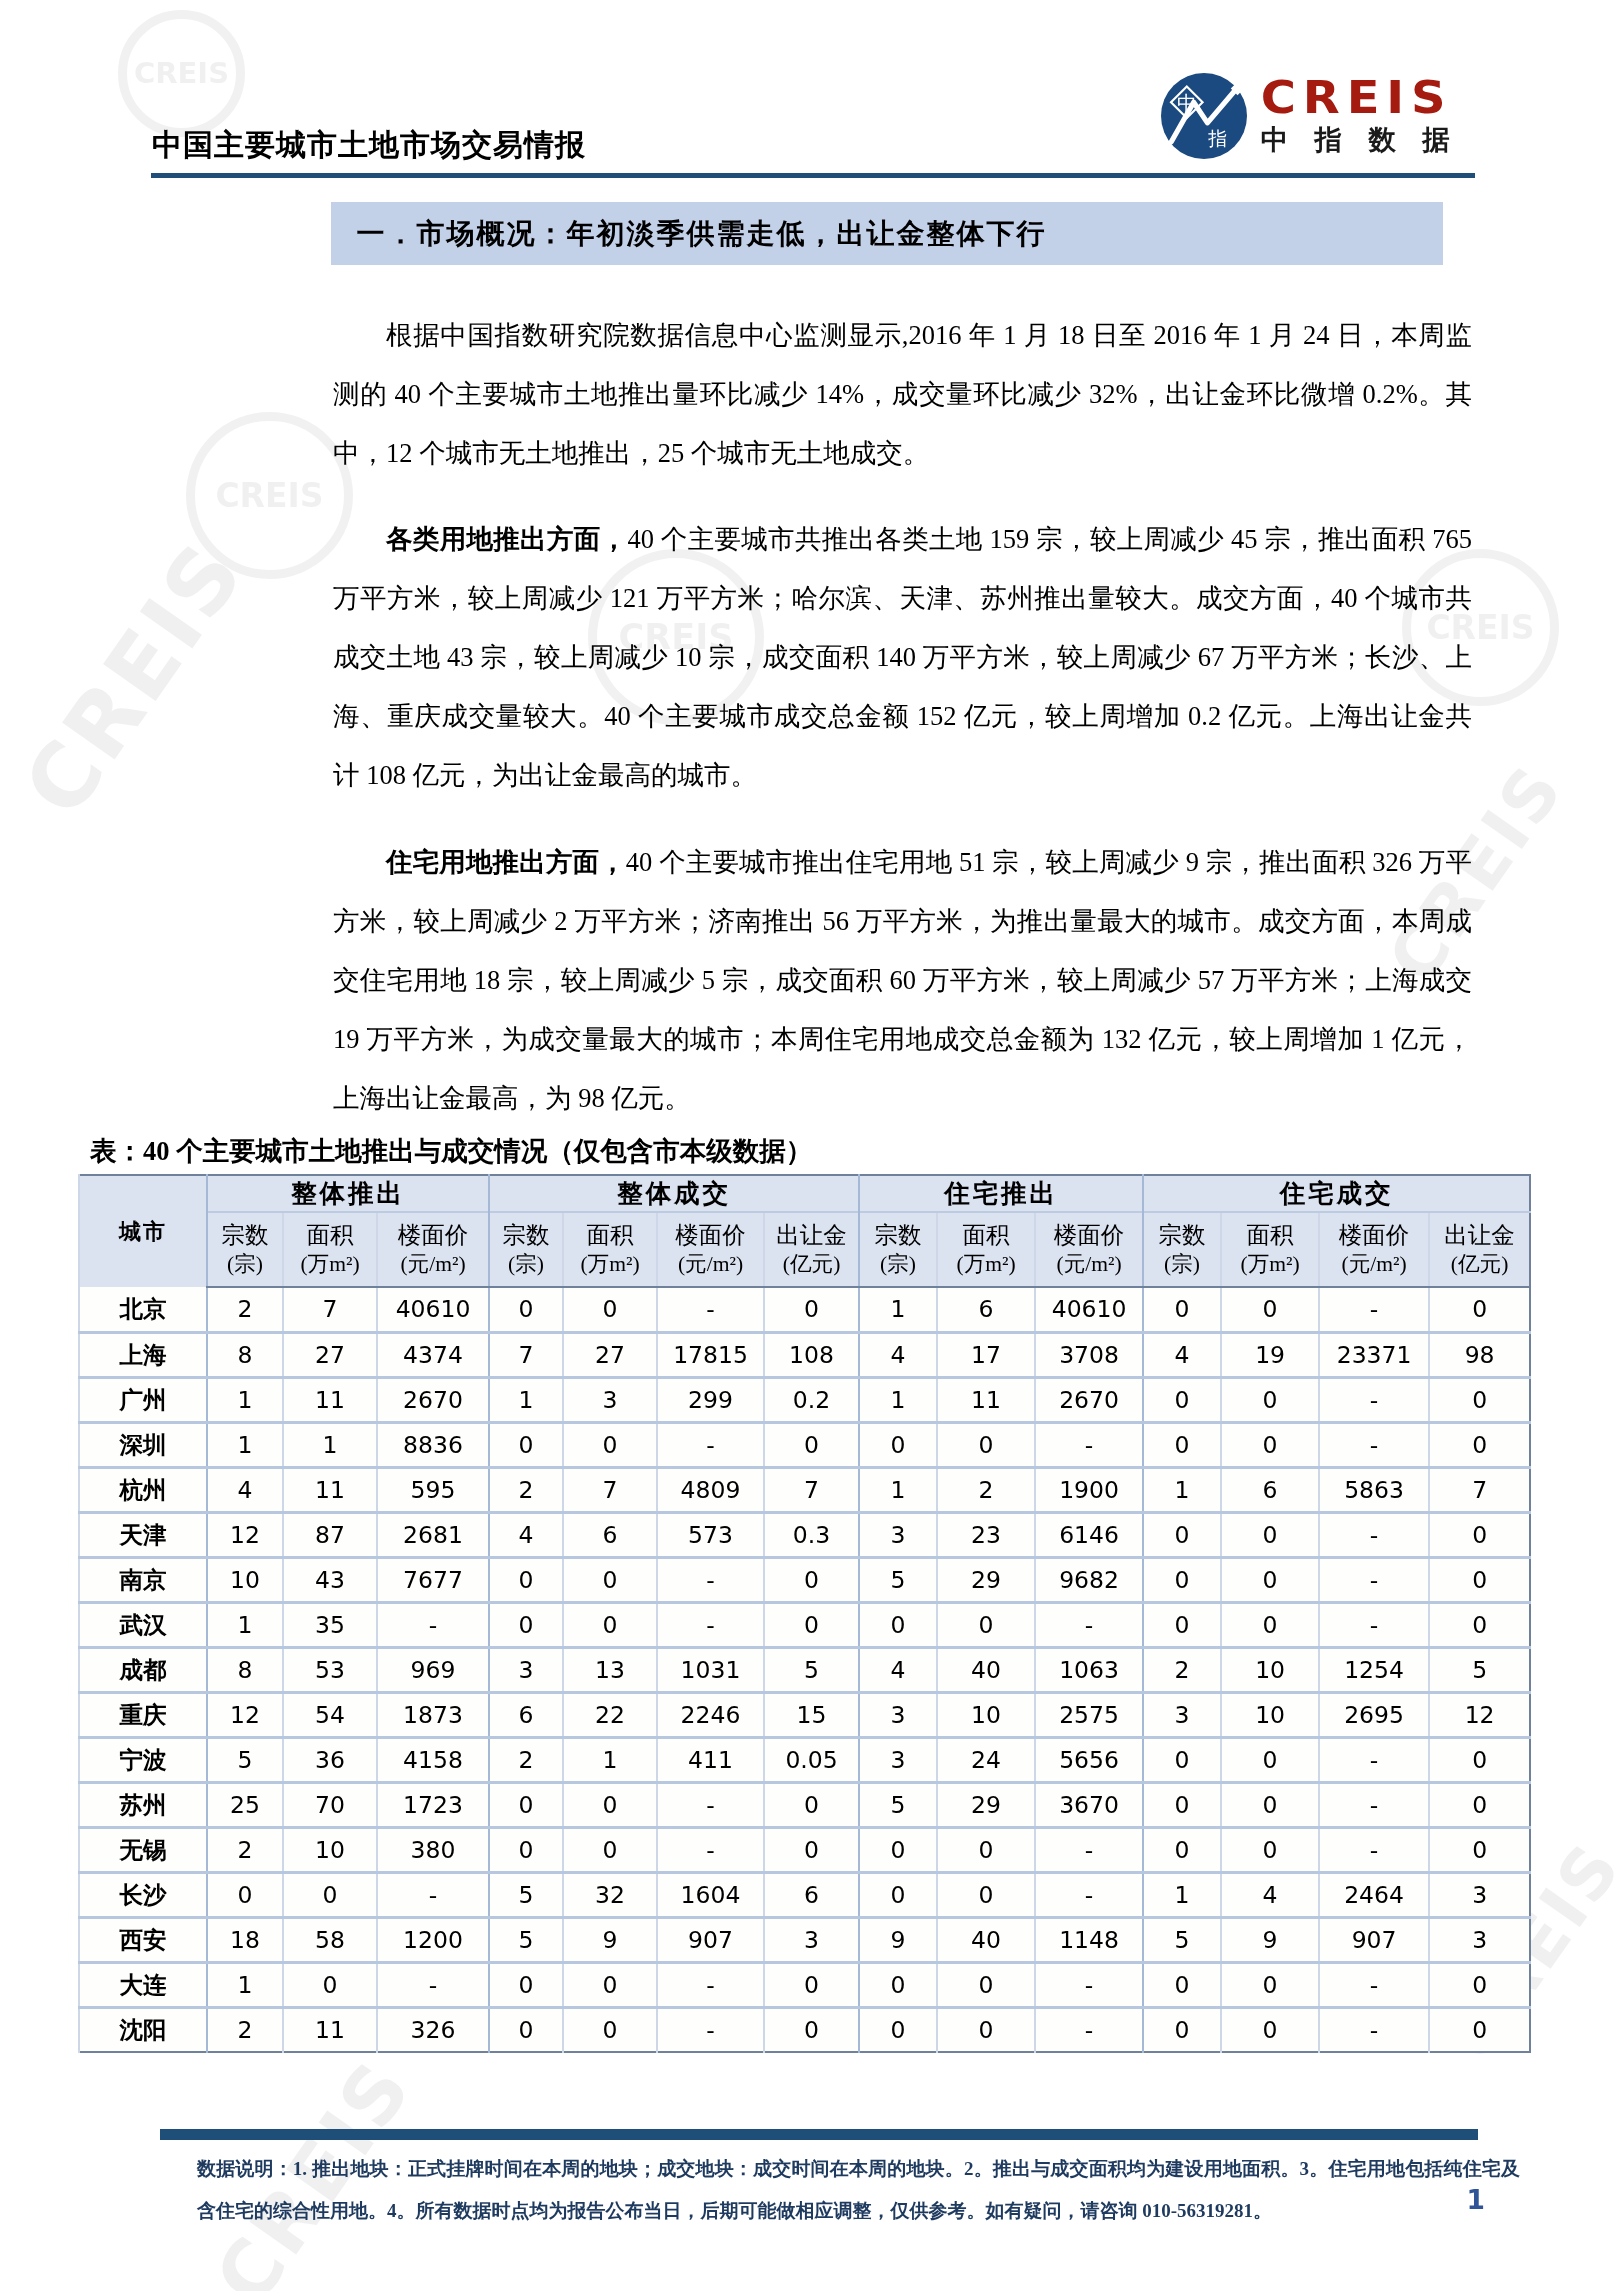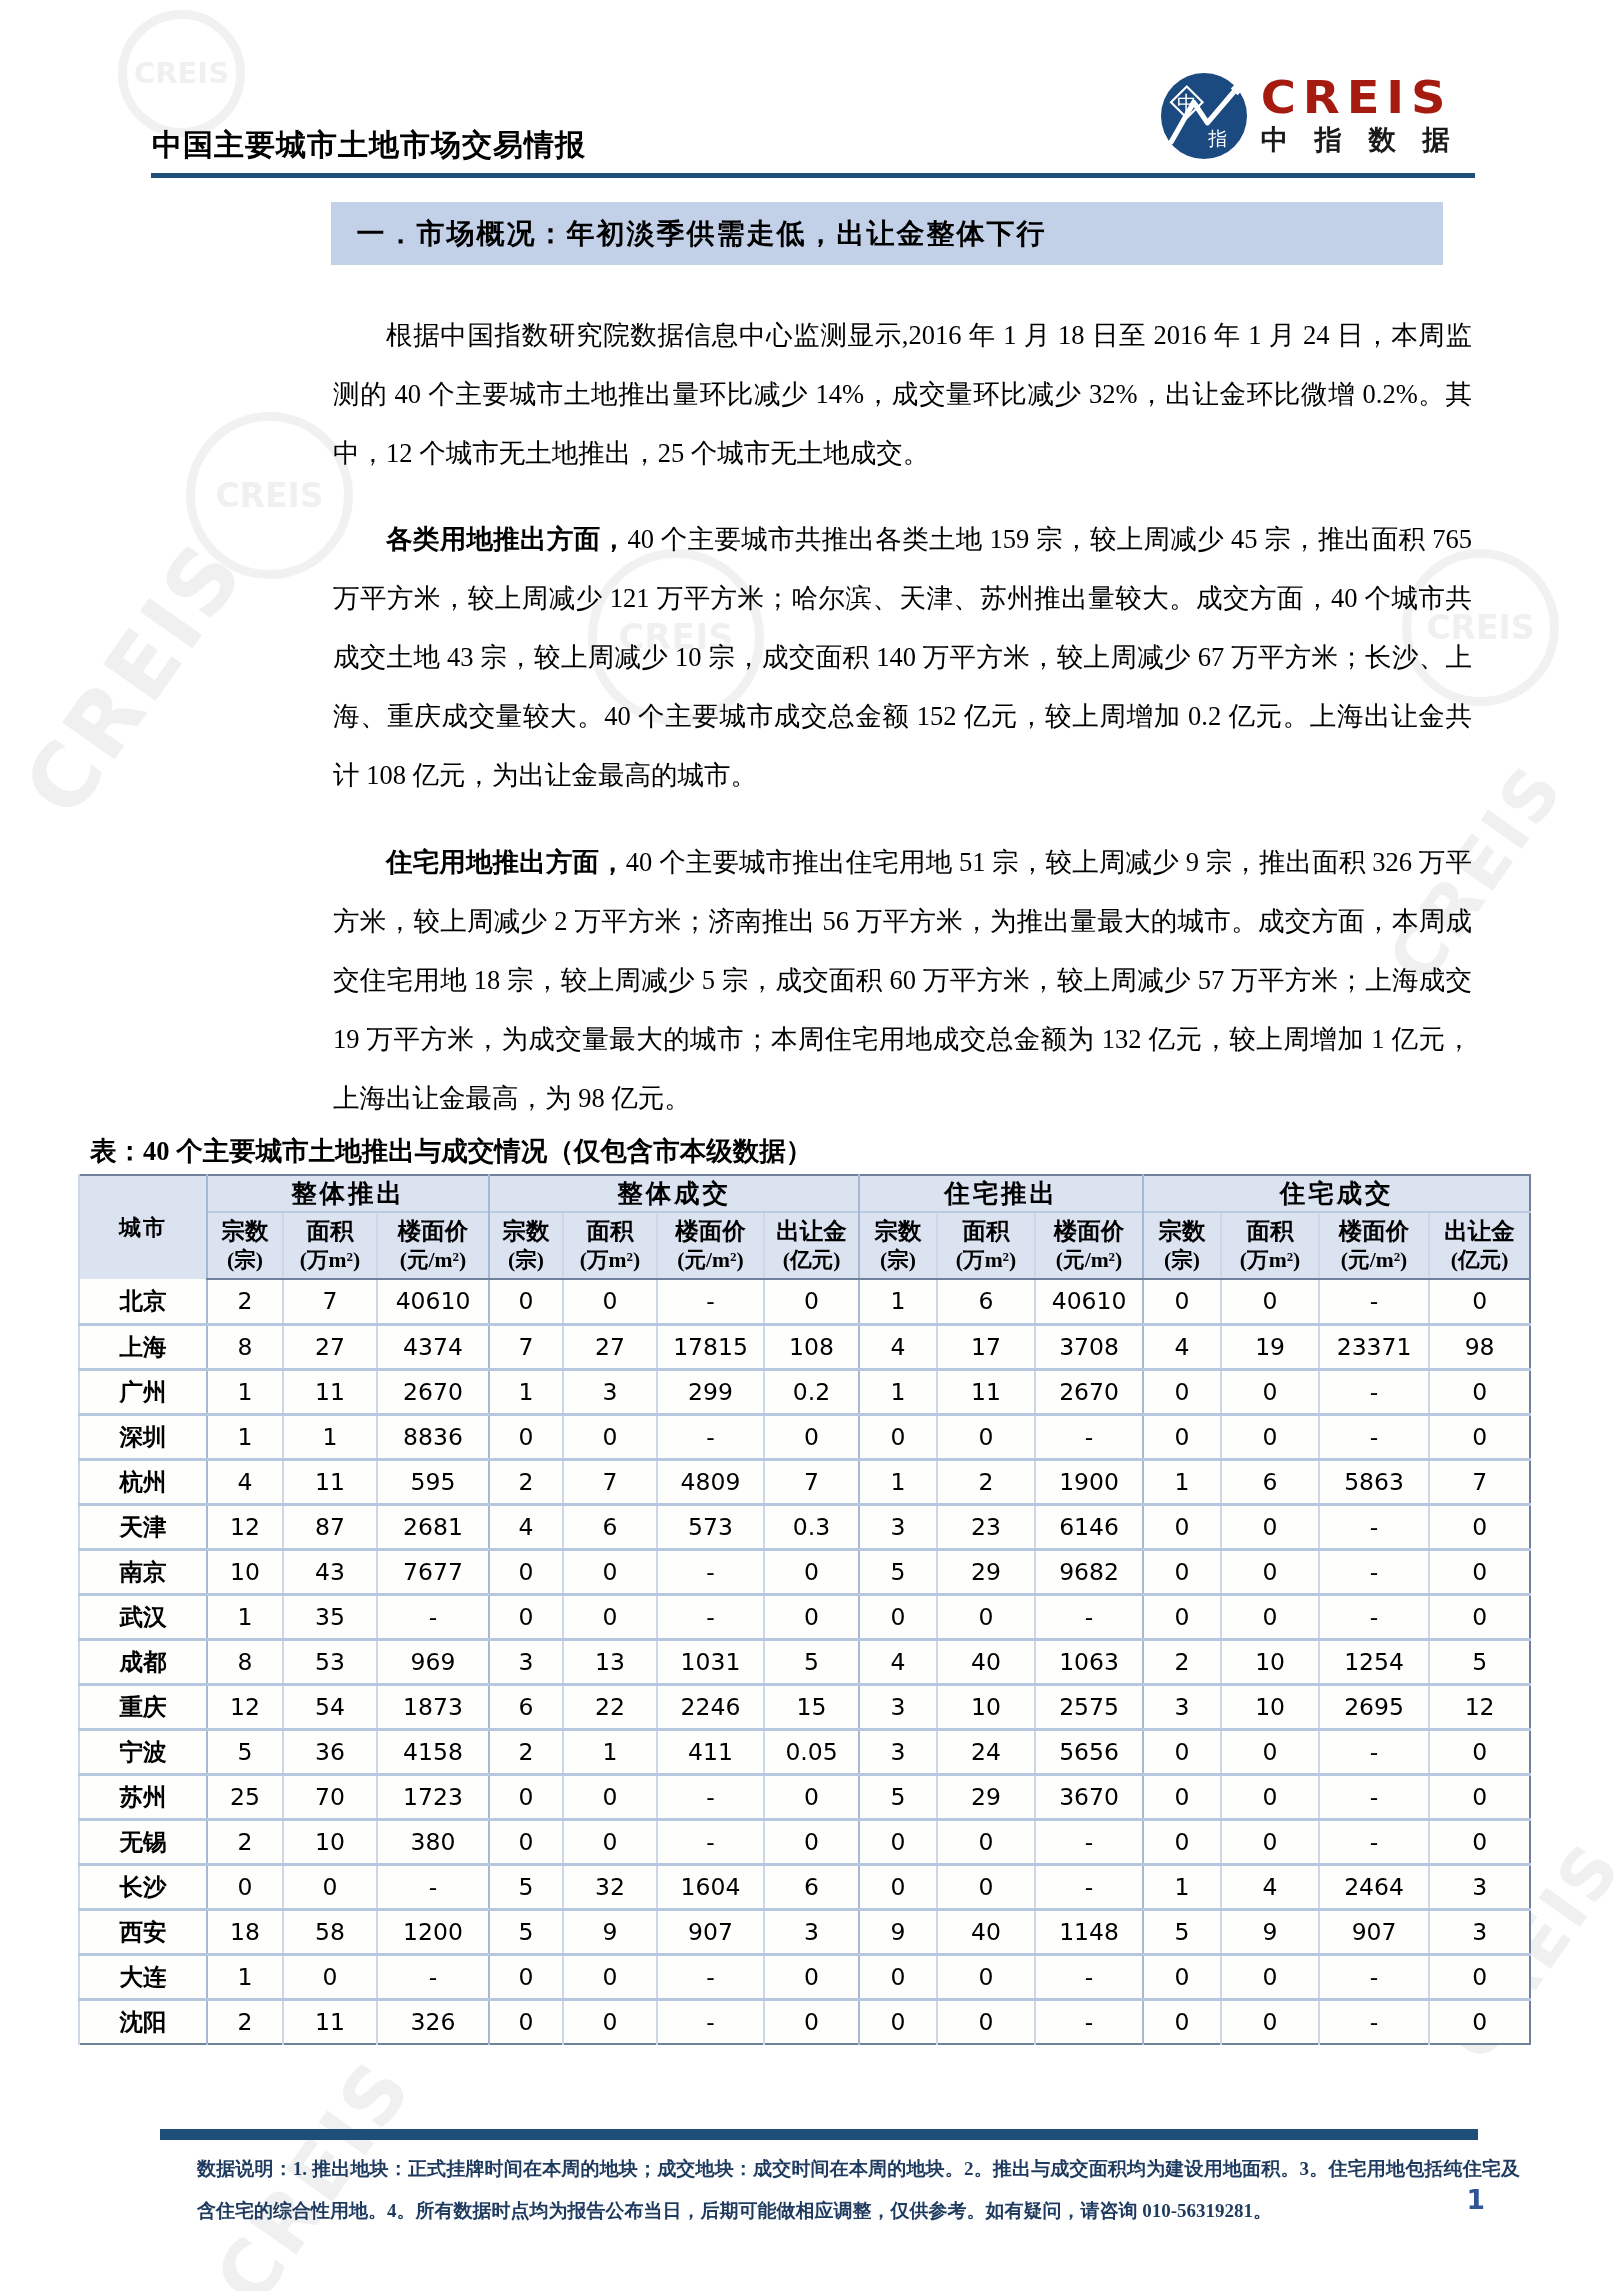--- a/index.html
+++ b/index.html
@@ -52,21 +52,21 @@
   .land-table {
     position:absolute; left:78px; top:1174px; width:1453px;
     border-collapse:collapse; table-layout:fixed;
     border:2.9px solid #70819C;
   }
   .land-table th, .land-table td { border-left:2px solid #CDD7E8; text-align:center; vertical-align:middle; }
   .land-table th.group-start, .land-table td.group-start { border-left:2.9px solid #A5B9D6; }
   .land-table thead th { background:#DBE2F0; }
   .land-table .group-row th { height:27px; font-size:25.5px; font-weight:bold; letter-spacing:2.9px; }
   .land-table th.city-h { font-size:22px; font-weight:bold; letter-spacing:2px; }
-  .land-table .sub-row th { height:67px; font-size:23.5px; font-weight:bold; line-height:29px;
+  .land-table .sub-row th { height:75px; font-size:23.5px; font-weight:normal; line-height:29px;
     border-top:2.9px solid #BCCAE2; border-bottom:2.9px solid #70819C; }
   .land-table .sub-row th .unit { font-size:21.6px; }
   .land-table tbody td {
     height:45px; background:#FEFEFC; border-top:3.9px solid #B7C7E0;
     font-family:"DejaVu Sans","Liberation Sans",sans-serif; font-size:23.5px;
   }
   .land-table tbody tr:first-child td { border-top:none; }
   .land-table tbody td.city {
     font-family:"Liberation Serif","DejaVu Serif",serif; font-weight:bold; font-size:23.5px;
   }

